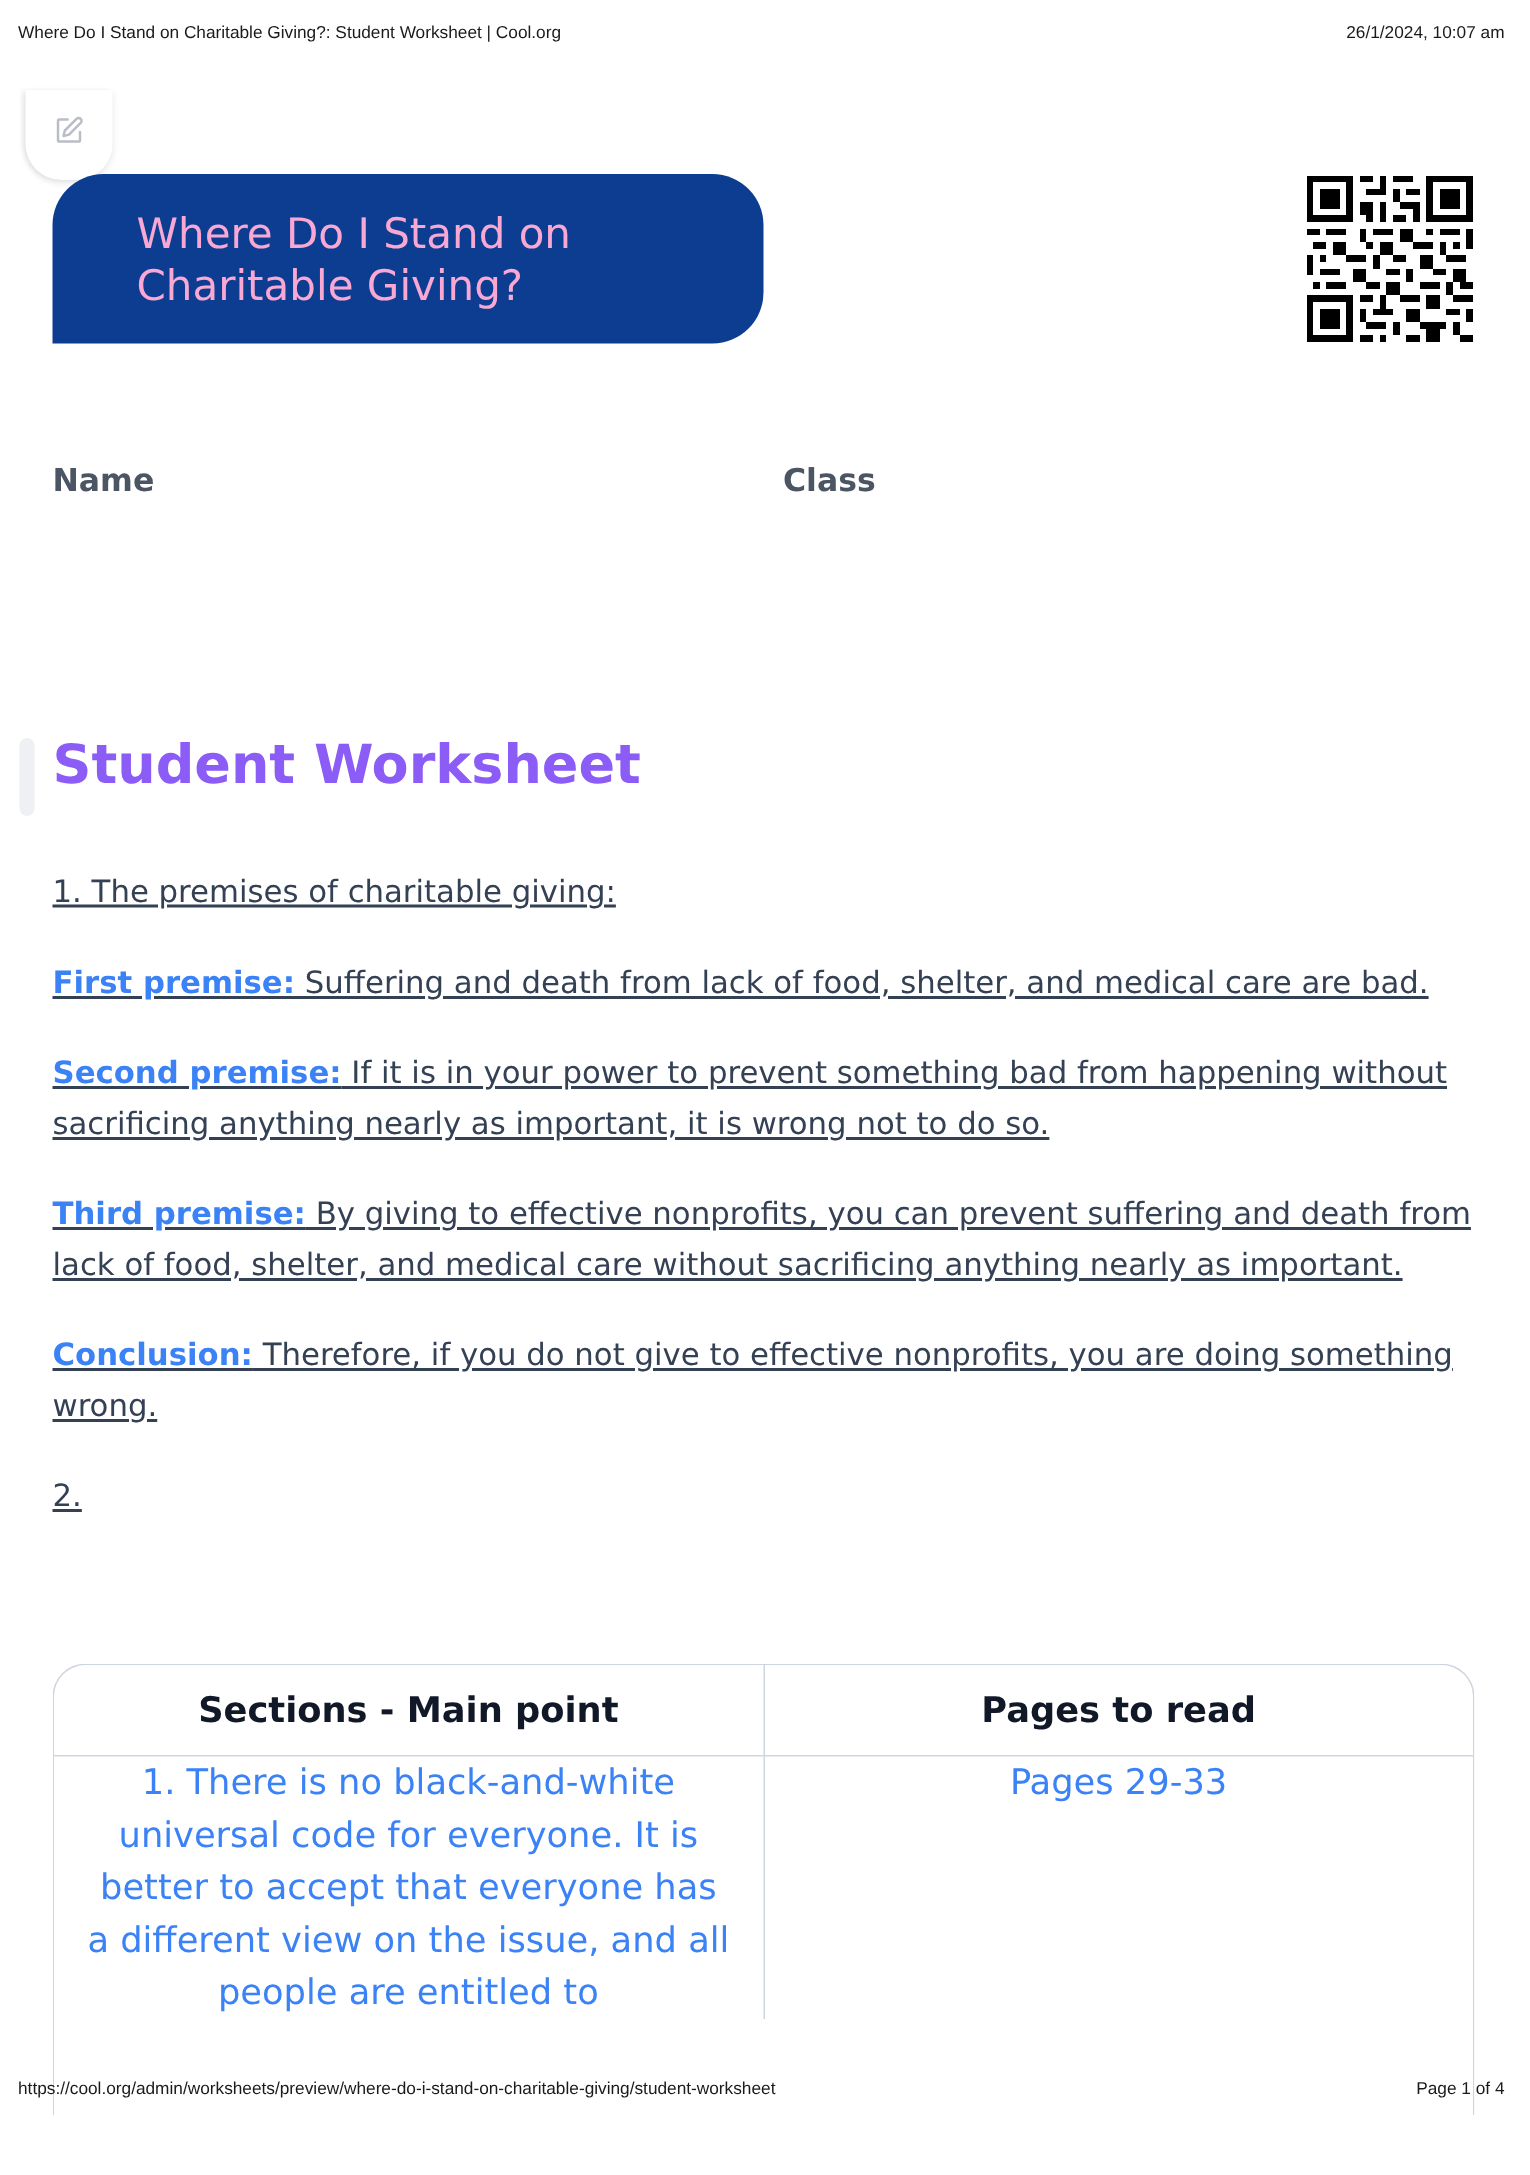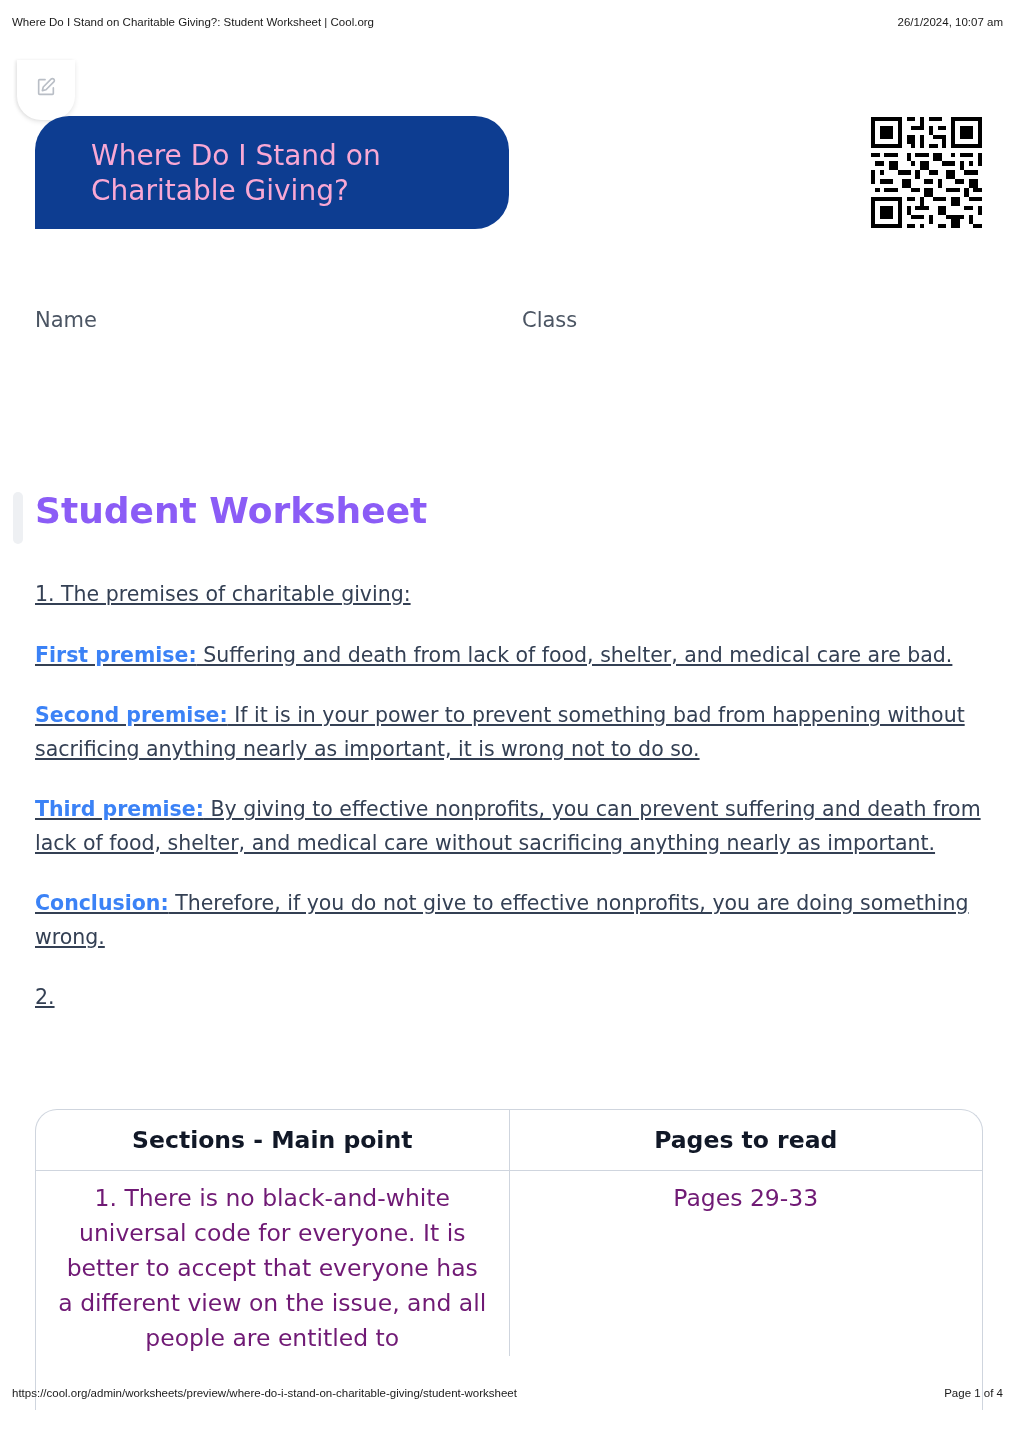--- a/index.html
+++ b/index.html
@@ -31,21 +31,21 @@
     box-sizing: border-box; padding: 22px 20px 0 56px;
   }
   .title-banner h1 {
     margin: 0; font-family: "DejaVu Sans", sans-serif; font-weight: normal;
     color: #f9a8d4; font-size: 28px; line-height: 35px;
   }
 
   .qr { position: absolute; left: 871px; top: 117px; width: 111px; height: 111px; }
 
   .field-label {
-    position: absolute; top: 308px; font-size: 21px; color: #4b5563;
+    position: absolute; top: 308px; font-size: 21px; color: #4b5563; font-weight: bold;
   }
 
   .side-marker {
     position: absolute; left: 13px; top: 492px; width: 10px; height: 52px;
     background: #eef0f3; border-radius: 5px;
   }
   .ws-heading {
     position: absolute; left: 35px; top: 490px; margin: 0;
     font-family: "DejaVu Sans", sans-serif; font-weight: bold;
     font-size: 36px; color: #8b5cf6; letter-spacing: 0px;
@@ -65,21 +65,21 @@
   }
   table { border-collapse: collapse; width: 100%; table-layout: fixed; }
   th, td {
     text-align: center; vertical-align: top; padding: 0 22px;
     font-size: 23.5px;
   }
   th {
     height: 60px; font-weight: bold; color: #111827;
     border-bottom: 1px solid #cfd5de; vertical-align: middle;
   }
-  td { padding-top: 10px; line-height: 35px; color: #701a75; }
+  td { line-height: 35px; color: #3b82f6; }
   th:first-child, td:first-child { border-right: 1px solid #cfd5de; }
 </style>
 </head>
 <body>
 
 <div class="print-header">
   <span class="left">Where Do I Stand on Charitable Giving?: Student Worksheet | Cool.org</span>
   <span class="right">26/1/2024, 10:07 am</span>
 </div>
 

